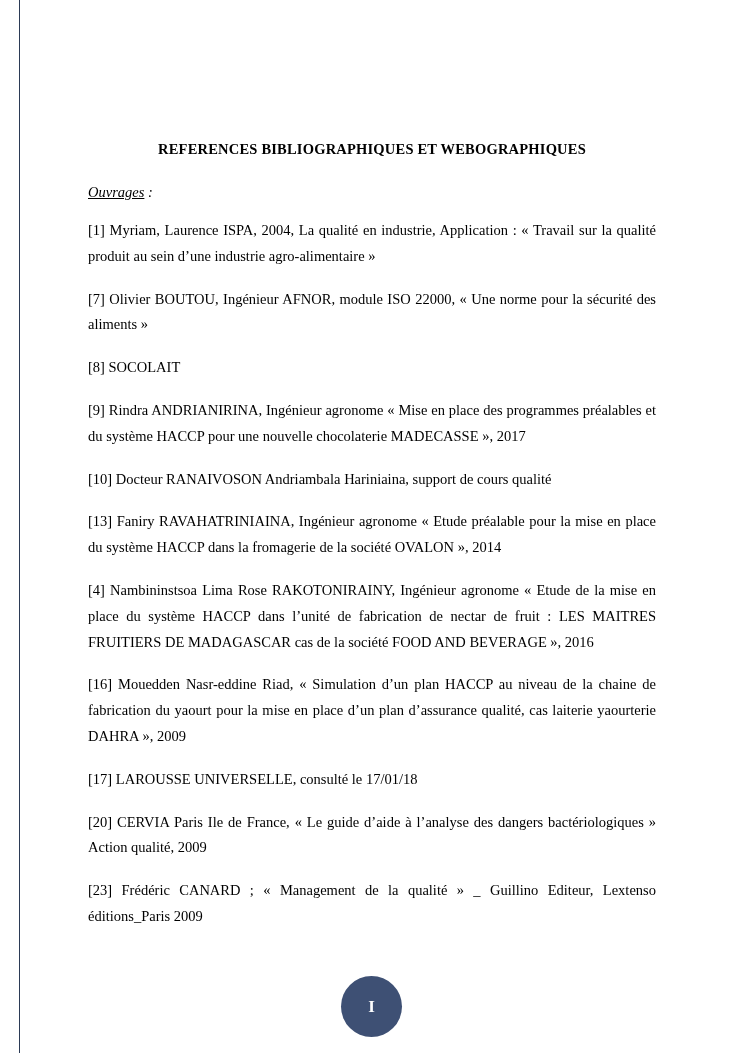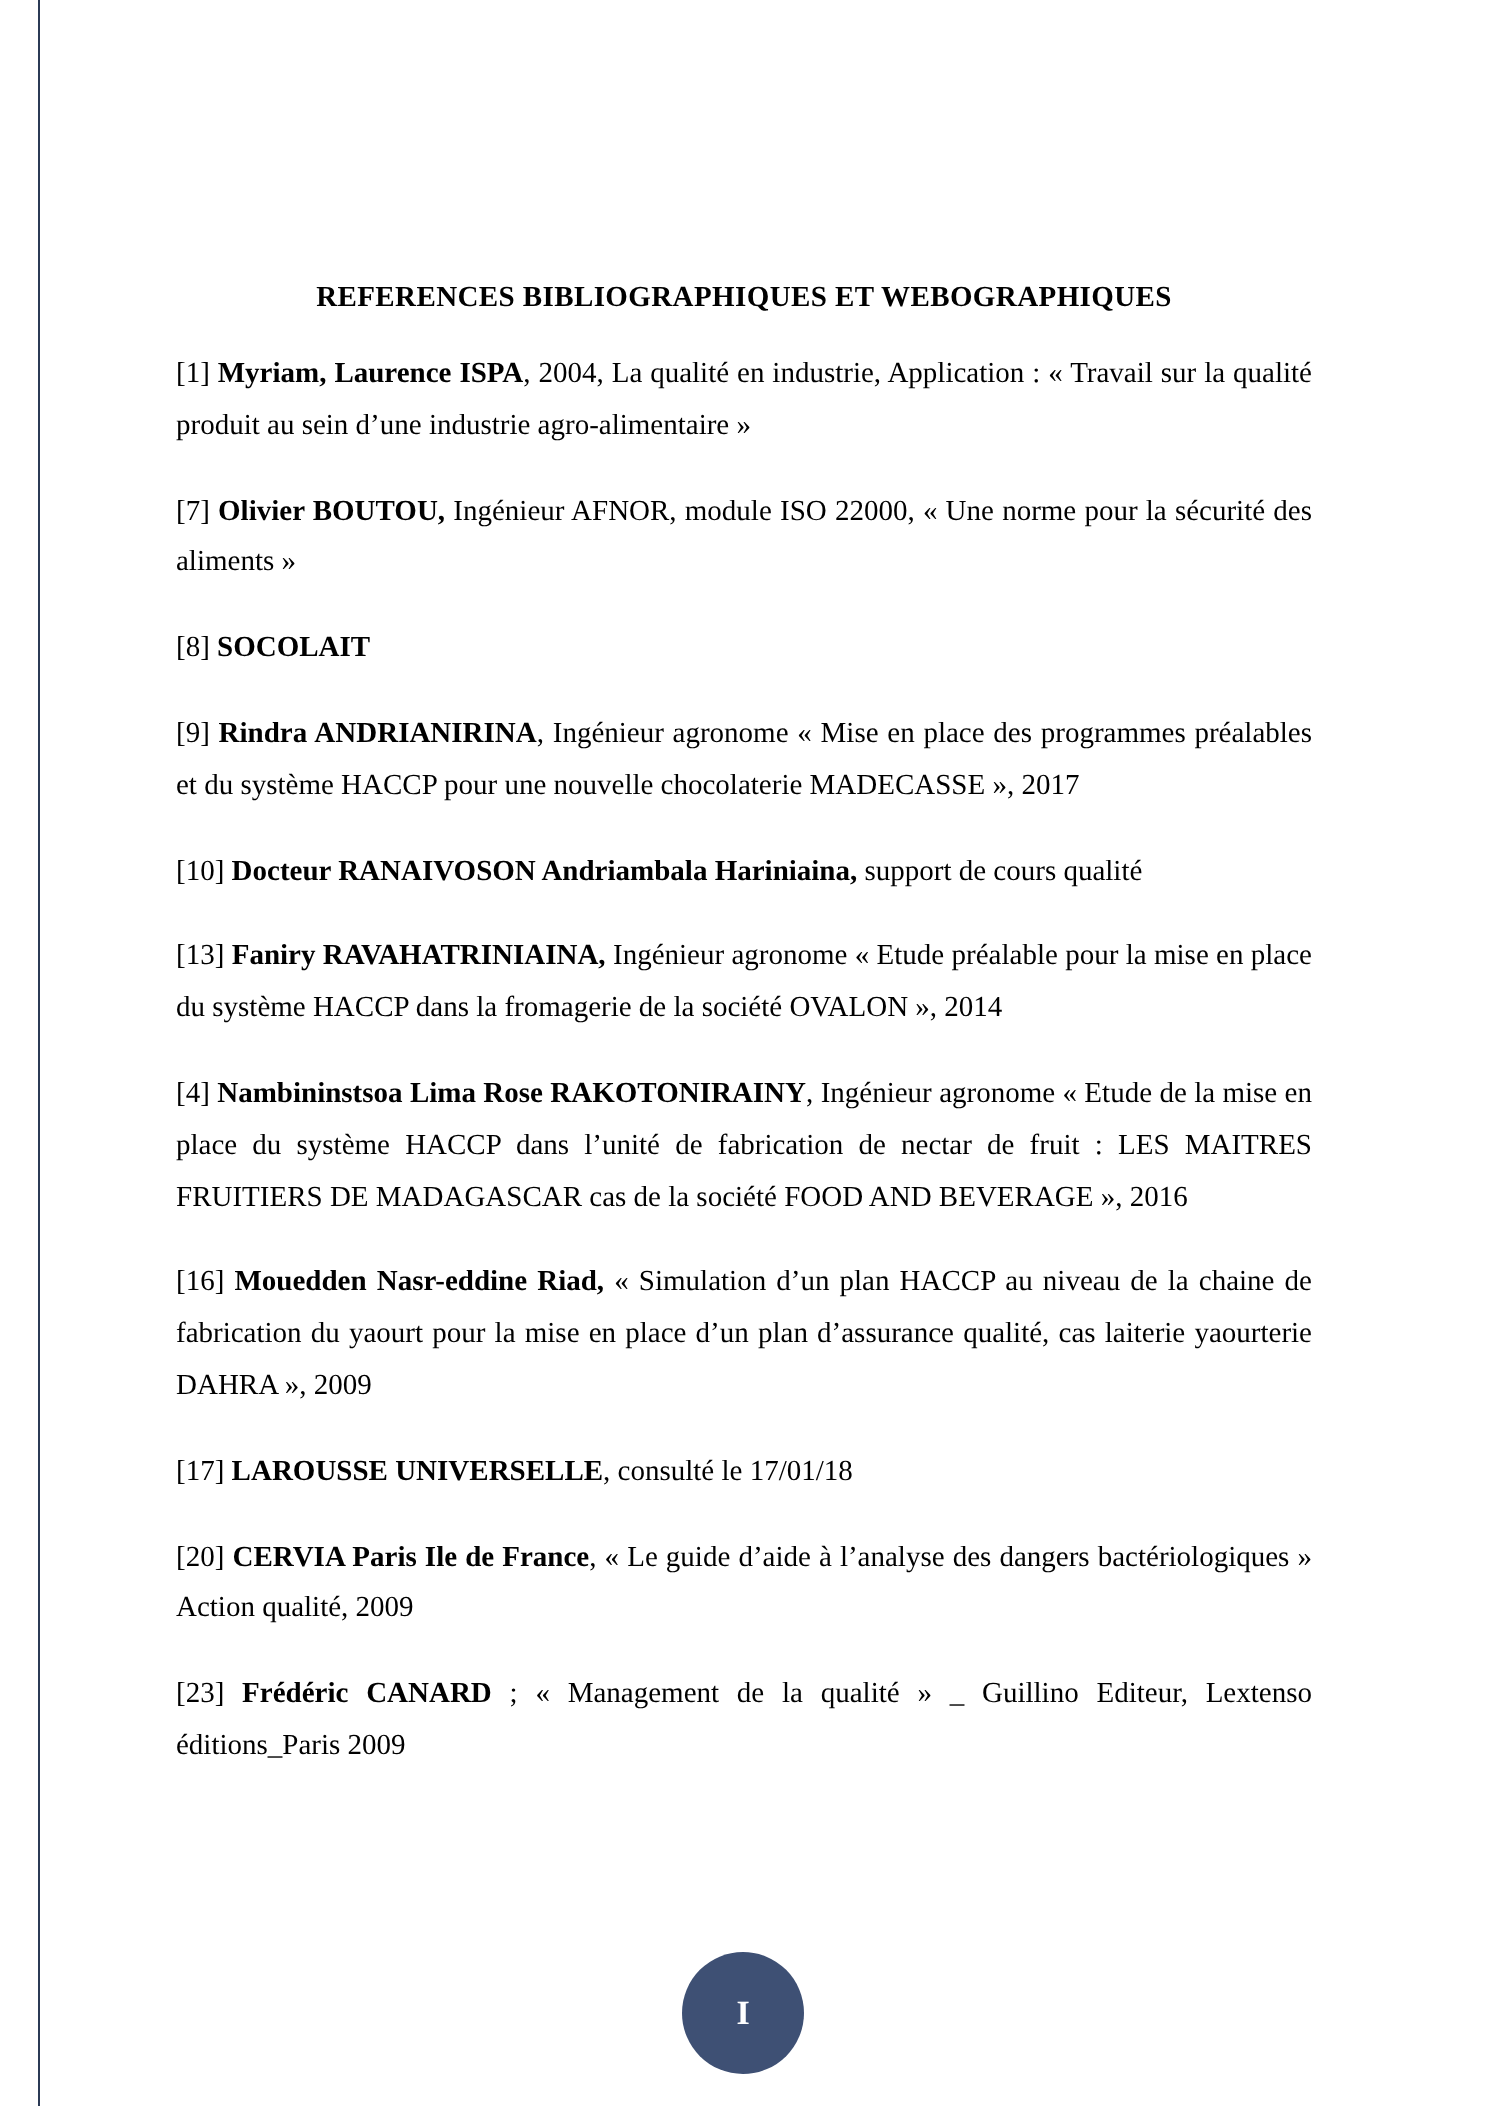--- a/index.html
+++ b/index.html
@@ -56,21 +56,21 @@
     font-style: italic;
   }
   .ref {
     margin-top: 17px;
     font-size: 14.5px;
     line-height: 1.78;
     text-align: justify;
     text-justify: inter-word;
   }
   .ref b {
-    font-weight: bold;
+    font-weight: normal;
   }
   .footer-circle {
     position: absolute;
     left: 341px;
     top: 976px;
     width: 61px;
     height: 61px;
     border-radius: 50%;
     background: #3e5074;
     color: #ffffff;
@@ -85,20 +85,23 @@
 </head>
 <body>
 
 <div class="page">
   <div class="border-left"></div>
 
   <div class="content">
 
     <div class="doc-title">REFERENCES BIBLIOGRAPHIQUES ET WEBOGRAPHIQUES</div>
 
+    <div class="section-label">
+      <span class="u">Ouvrages</span><span class="colon"> :</span>
+    </div>
 
     <div class="ref">
       <span>[1] </span><b>Myriam, Laurence ISPA</b><span>, 2004, La qualité en industrie, Application : « Travail sur la qualité produit au sein d’une industrie agro-alimentaire »</span>
     </div>
 
 
     <div class="ref">
       <span>[7] </span><b>Olivier BOUTOU,</b><span> Ingénieur AFNOR, module ISO 22000, « Une norme pour la sécurité des aliments »</span>
     </div>
 

